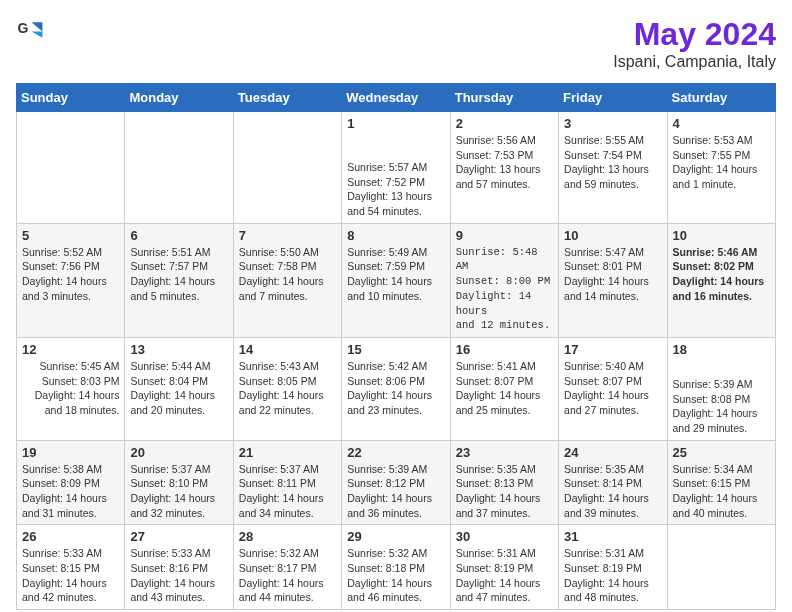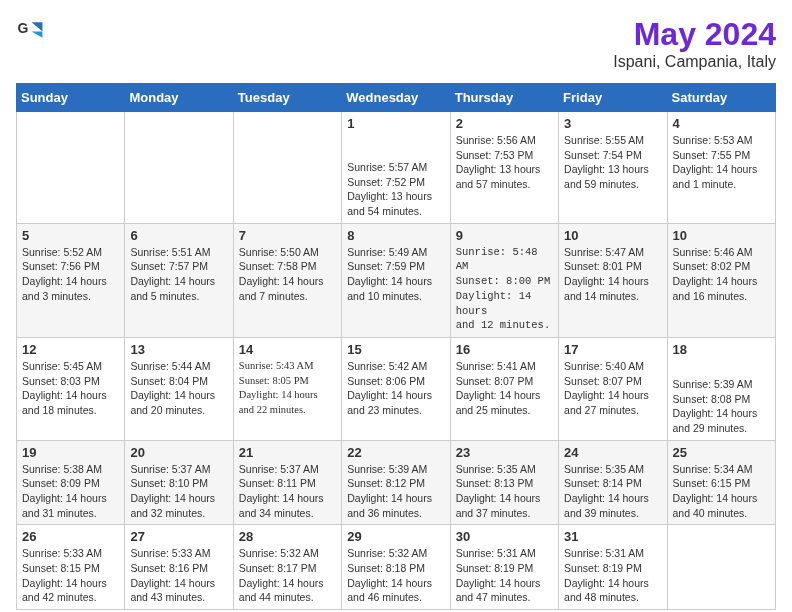--- a/index.html
+++ b/index.html
@@ -185,44 +185,44 @@
         </td>
         <td>
           <span class="day-number">10</span>
           <div class="day-info" style="white-space: pre-line;">Sunrise: 5:47 AM
 Sunset: 8:01 PM
 Daylight: 14 hours
 and 14 minutes.</div>
         </td>
         <td>
           <span class="day-number">10</span>
-          <div class="day-info" style="white-space: pre-line;">Sunrise: 5:46 AM
+          <div class="day-info" style="white-space: pre-line; font-weight: bold;">Sunrise: 5:46 AM
 Sunset: 8:02 PM
 Daylight: 14 hours
 and 16 minutes.</div>
         </td>
       </tr>
       <tr>
         <td>
           <span class="day-number">12</span>
-          <div class="day-info" style="white-space: pre-line;">Sunrise: 5:45 AM
+          <div class="day-info" style="white-space: pre-line; text-align: right;">Sunrise: 5:45 AM
 Sunset: 8:03 PM
 Daylight: 14 hours
 and 18 minutes.</div>
         </td>
         <td>
           <span class="day-number">13</span>
           <div class="day-info" style="white-space: pre-line;">Sunrise: 5:44 AM
 Sunset: 8:04 PM
 Daylight: 14 hours
 and 20 minutes.</div>
         </td>
         <td>
           <span class="day-number">14</span>
-          <div class="day-info" style="white-space: pre-line; font-family: Liberation Serif, serif;">Sunrise: 5:43 AM
+          <div class="day-info" style="white-space: pre-line;">Sunrise: 5:43 AM
 Sunset: 8:05 PM
 Daylight: 14 hours
 and 22 minutes.</div>
         </td>
         <td>
           <span class="day-number">15</span>
           <div class="day-info" style="white-space: pre-line;">Sunrise: 5:42 AM
 Sunset: 8:06 PM
 Daylight: 14 hours
 and 23 minutes.</div>

